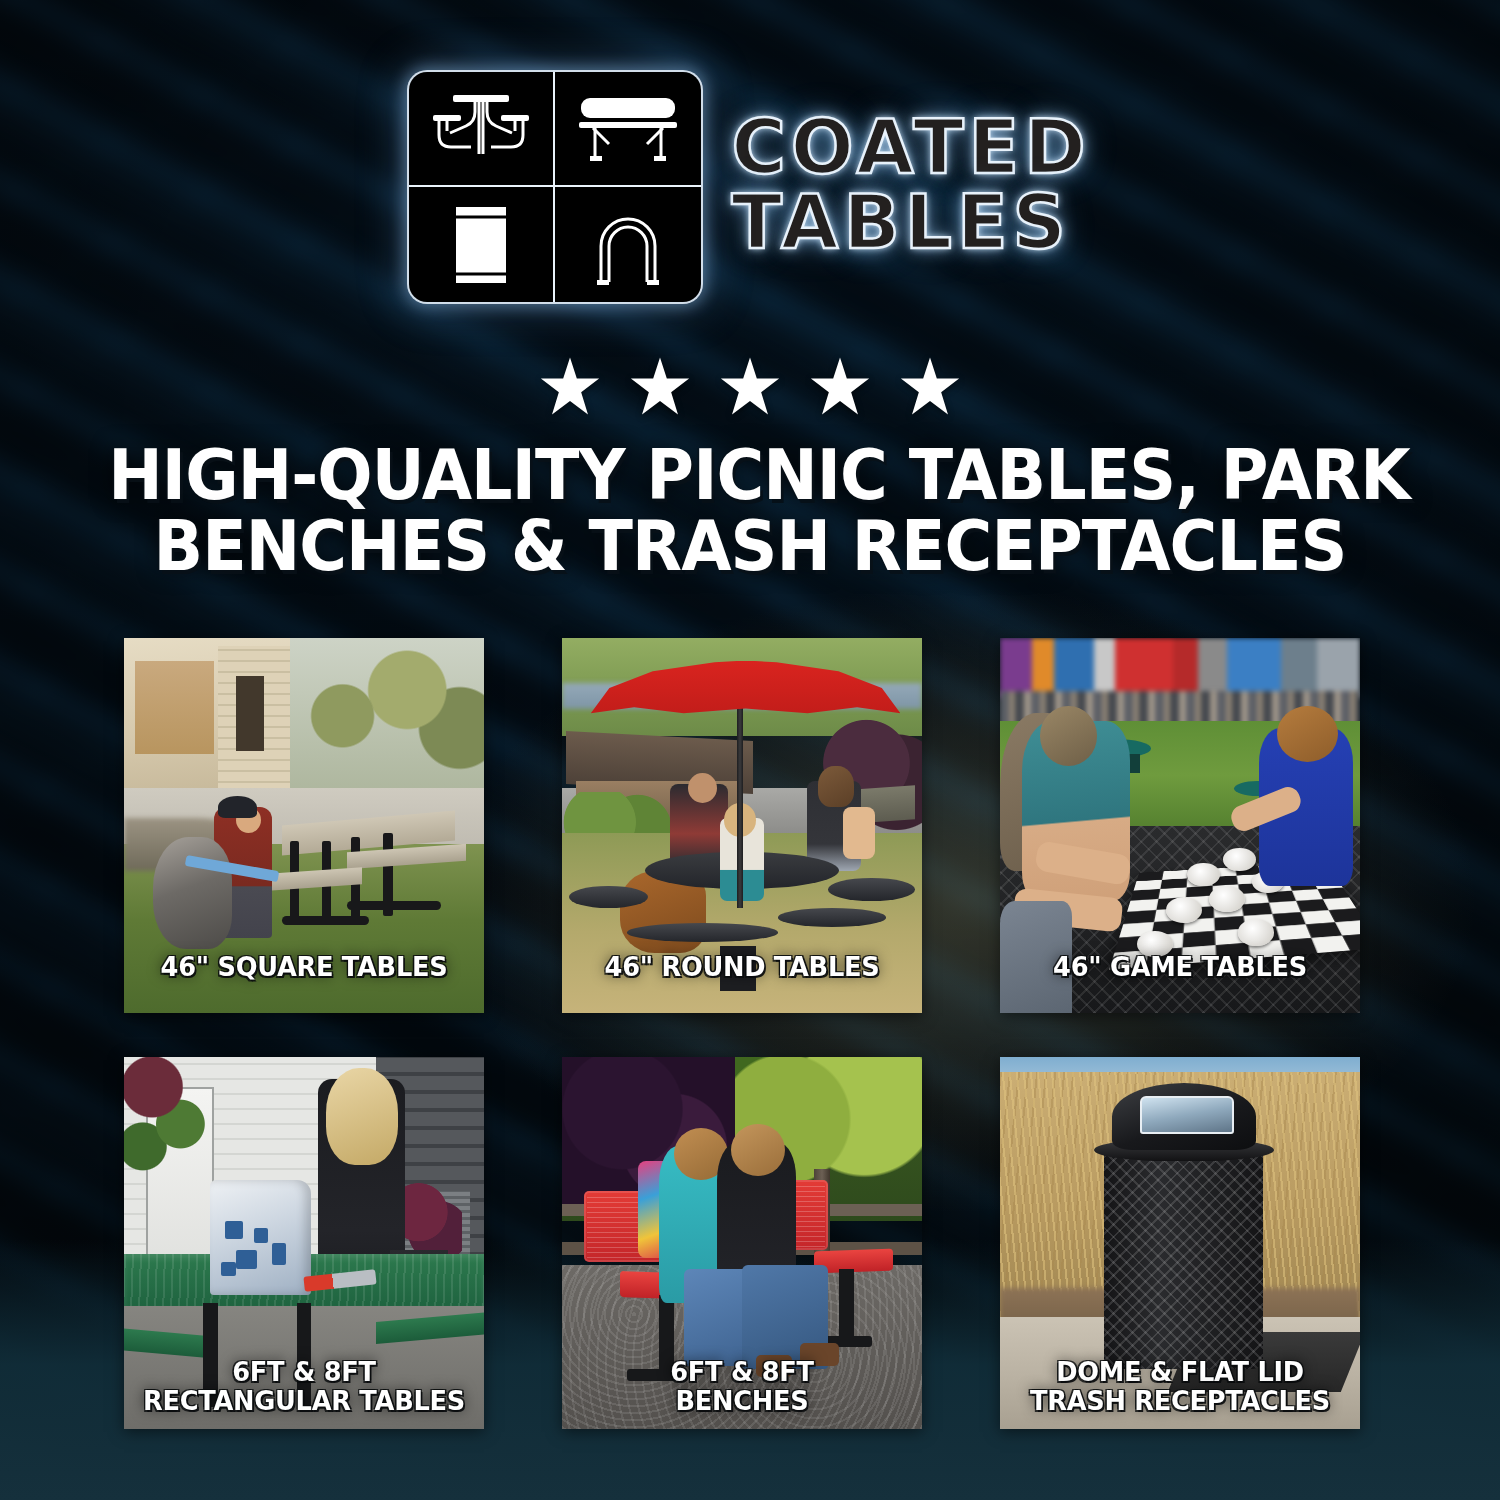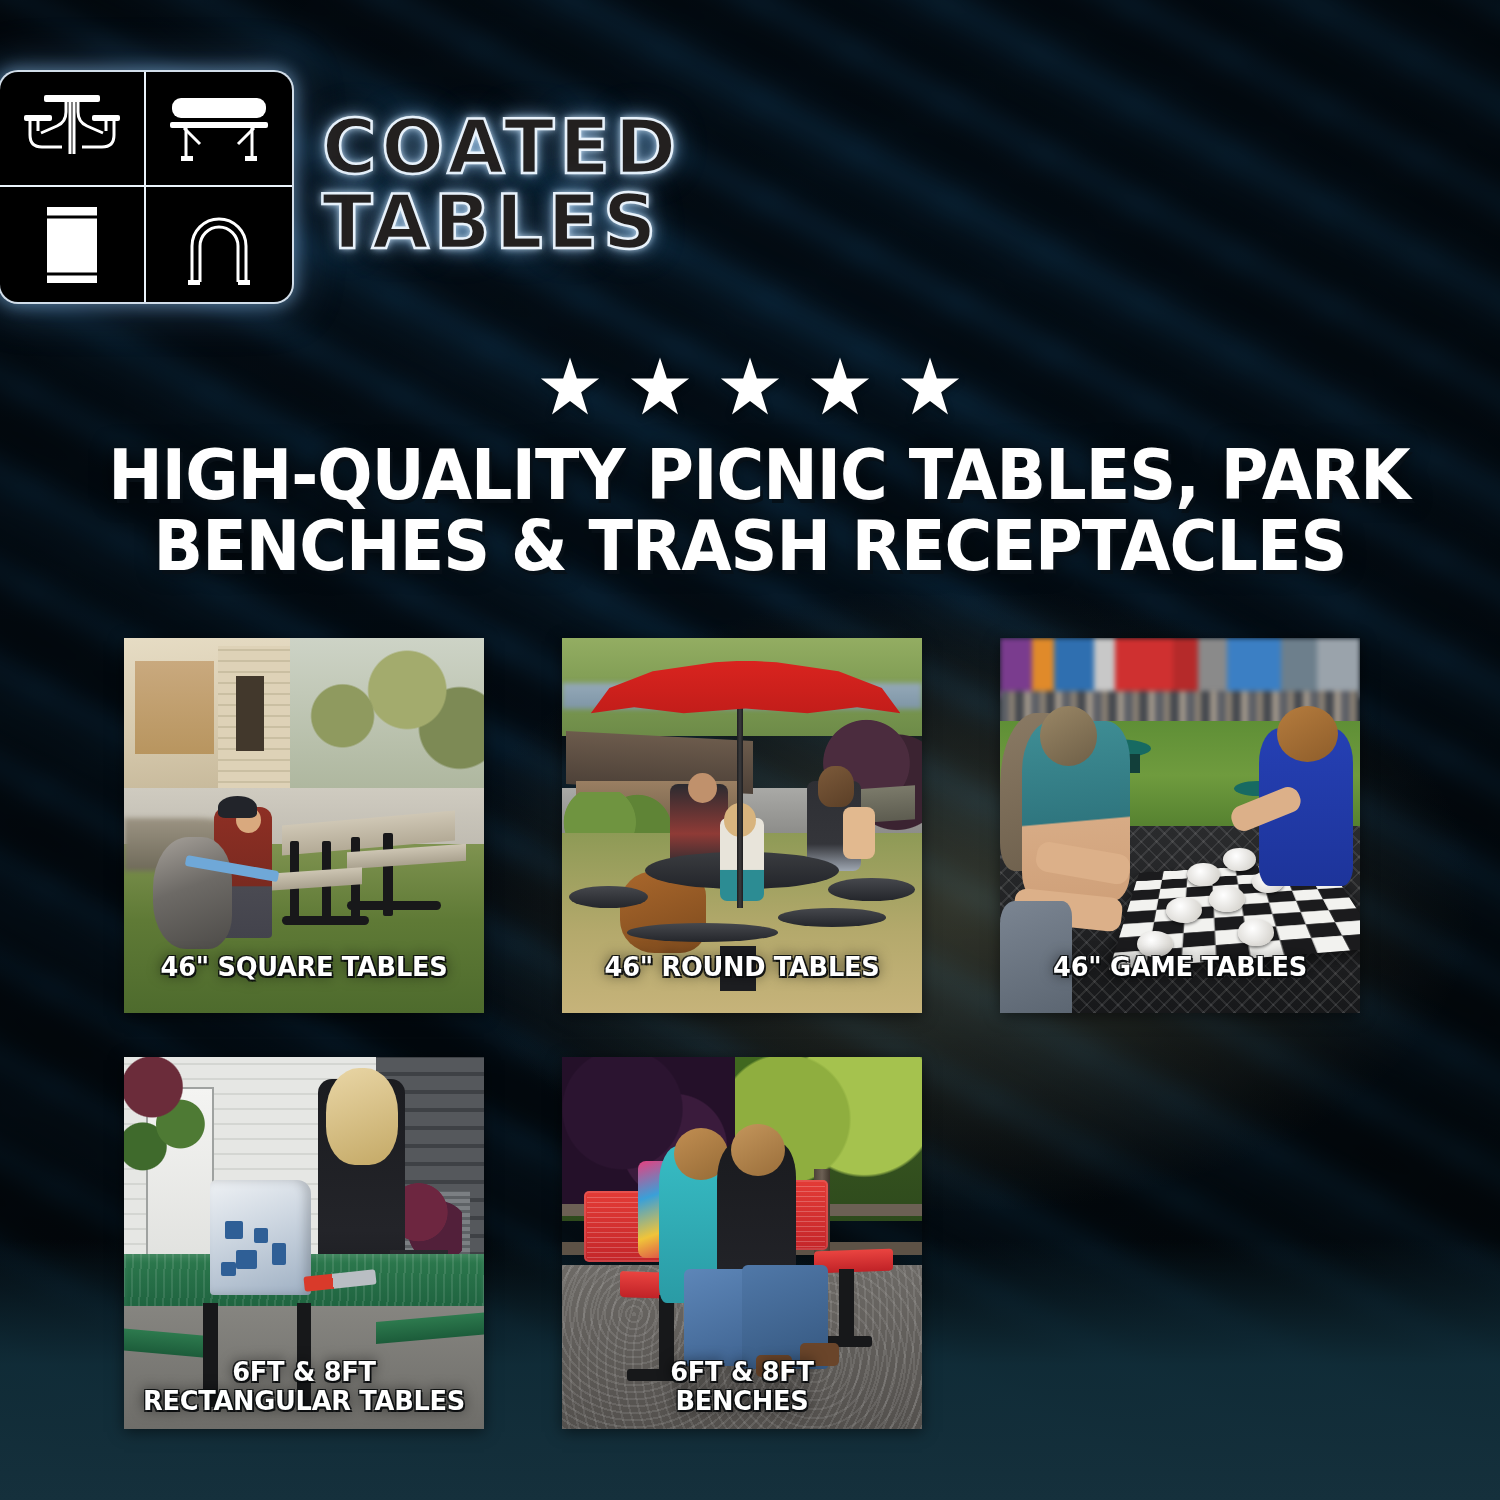--- a/index.html
+++ b/index.html
@@ -67,21 +67,21 @@
     height: 260px;
     background: linear-gradient(180deg, rgba(16,44,56,0) 0%, rgba(17,46,58,0.92) 48%, #15303c 100%);
   }
 
   
   .logo-row {
     position: absolute;
     left: 0; right: 0;
     top: 72px;
     display: flex;
-    justify-content: flex-start;
+    justify-content: center;
     align-items: center;
     gap: 30px;
   }
   .logo-mark {
     position: relative;
     width: 292px;
     height: 230px;
     background: #000;
     border-radius: 18px;
     display: grid;
@@ -691,15 +691,32 @@
         <div class="t5-jeansB"></div>
         <div class="t5-shoe" style="left:54%;top:80%;width:10%;height:6%;"></div>
         <div class="t5-shoe" style="left:66%;top:77%;width:11%;height:6%;"></div>
       </div>
       <div class="caption two-line">
         <span class="cap-l">6FT &amp; 8FT</span>
         <span class="cap-l">BENCHES</span>
       </div>
     </div>
 
+    <div class="tile">
+      <div class="scene">
+        <div class="t6-sky"></div>
+        <div class="t6-grass"></div>
+        <div class="t6-mulch softblur"></div>
+        <div class="t6-walk"></div>
+        <div class="t6-pad"></div>
+        <div class="t6-body"></div>
+        <div class="t6-rim"></div>
+        <div class="t6-dome"></div>
+        <div class="t6-opening"></div>
+      </div>
+      <div class="caption two-line">
+        <span class="cap-l">DOME &amp; FLAT LID</span>
+        <span class="cap-l">TRASH RECEPTACLES</span>
+      </div>
+    </div>
 
   </div>
 </div>
 
 </body></html>

